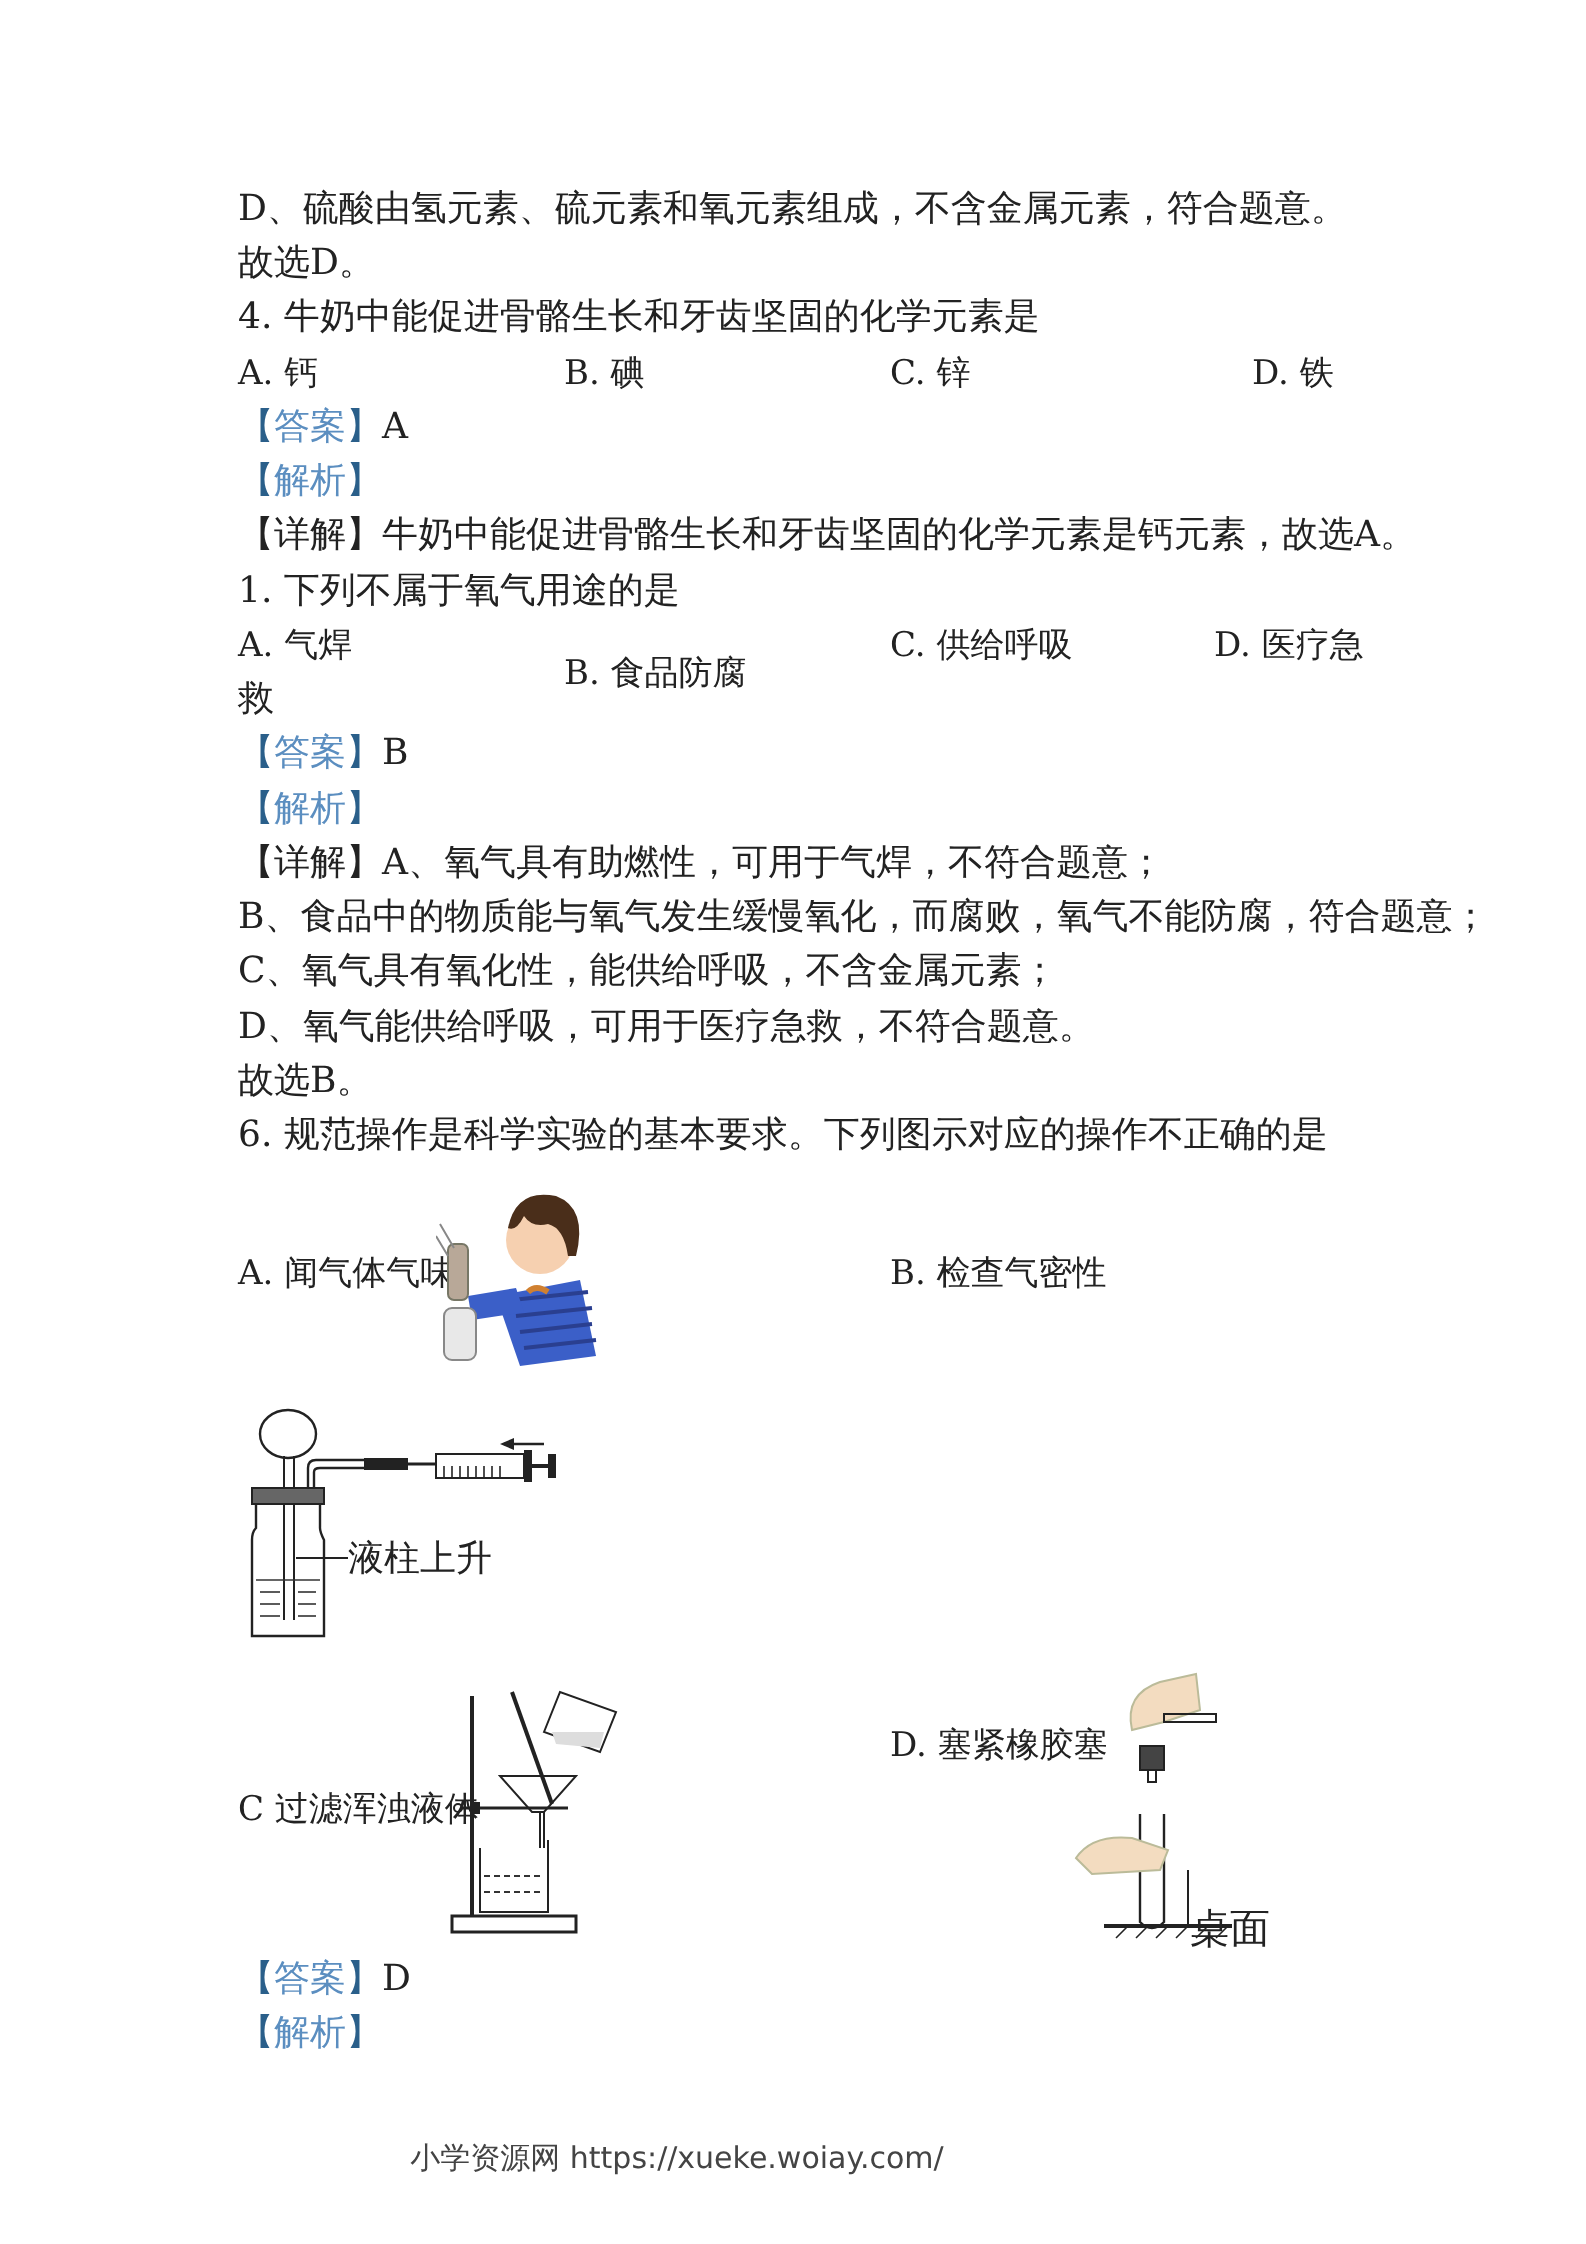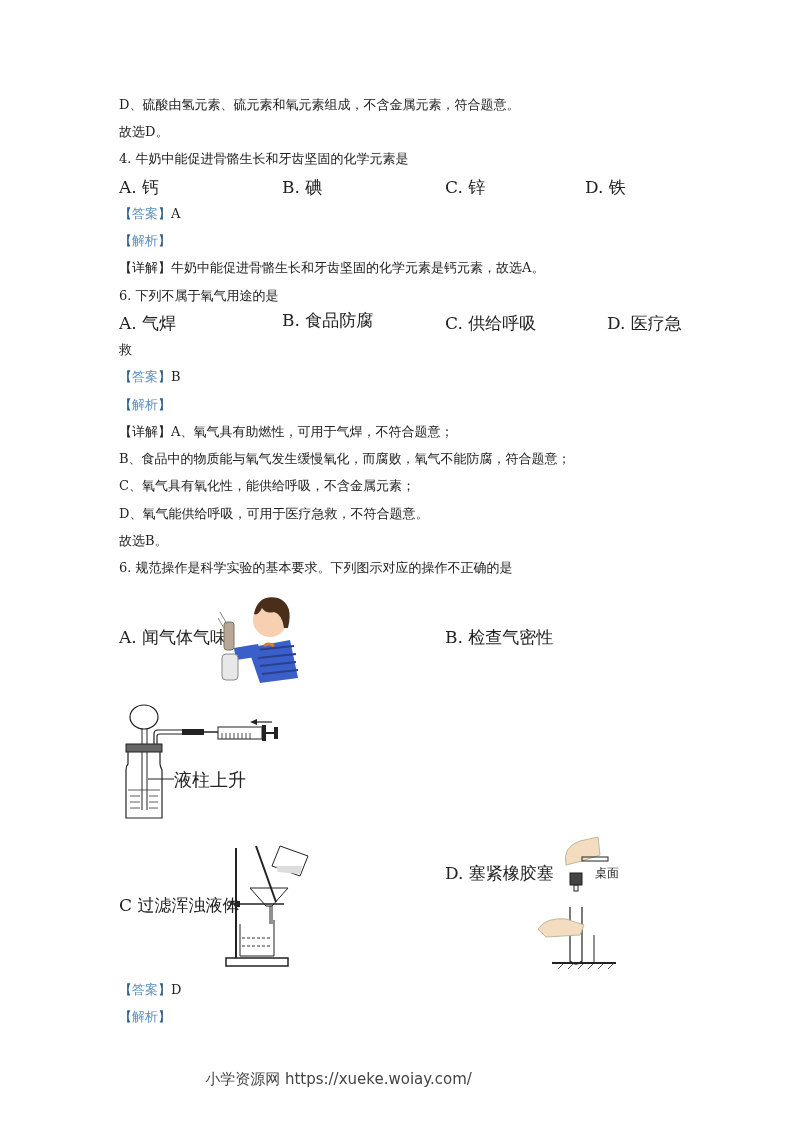--- a/index.html
+++ b/index.html
@@ -1,49 +1,49 @@
 <!DOCTYPE html>
 <html><head>
   <meta charset="utf-8">
   <style>
     html, body { margin: 0; padding: 0; background: #ffffff; }
     body { width: 793px; height: 1122px; position: relative; overflow: hidden;
            font-family: "DejaVu Serif", "Liberation Serif", serif; color: #222; }
-    .line { position: absolute; left: 119px; font-size: 13px; line-height: 18px; white-space: nowrap; }
+    .line { position: absolute; left: 119px; font-size: 18px; line-height: 18px; white-space: nowrap; }
     .bracket { color: #2a5f8a; }
     .bracket-text { color: #5b8ec0; text-align: right; }
     .opt { position: absolute; font-size: 17px; line-height: 18px; white-space: nowrap; }
     .footer { position: absolute; left: 0; width: 677px; top: 1070px; text-align: center;
               font-family: "DejaVu Sans", "Liberation Sans", sans-serif; font-size: 15px; color: #444; }
     svg { position: absolute; }
   </style>
 </head>
 <body>
 
 <div class="line" style="top:96px">D、硫酸由氢元素、硫元素和氧元素组成，不含金属元素，符合题意。</div>
 <div class="line" style="top:123px">故选D。</div>
 
 <div class="line" style="top:150px">4. 牛奶中能促进骨骼生长和牙齿坚固的化学元素是</div>
 <div class="opt" style="left:119px;top:178px">A. 钙</div>
 <div class="opt" style="left:282px;top:178px">B. 碘</div>
 <div class="opt" style="left:445px;top:178px">C. 锌</div>
-<div class="opt" style="left:585px;top:178px">D. 铁</div>
+<div class="opt" style="left:626px;top:178px">D. 铁</div>
 <div class="line" style="top:205px">
   <span class="bracket">【</span><span class="bracket-text">答案</span><span class="bracket">】</span><span>A</span>
 </div>
 <div class="line" style="top:232px">
   <span class="bracket">【</span><span class="bracket-text">解析</span><span class="bracket">】</span>
 </div>
 <div class="line" style="top:259px">
   <span>【详解】</span><span>牛奶中能促进骨骼生长和牙齿坚固的化学元素是钙元素，故选A。</span>
 </div>
 
-<div class="line" style="top:287px">6. 下列不属于氧气用途的是</div>
+<div class="line" style="top:287px">1. 下列不属于氧气用途的是</div>
 <div class="opt" style="left:119px;top:314px">A. 气焊</div>
-<div class="opt" style="left:282px;top:311px">B. 食品防腐</div>
+<div class="opt" style="left:282px;top:328px">B. 食品防腐</div>
 <div class="opt" style="left:445px;top:314px">C. 供给呼吸</div>
 <div class="opt" style="left:607px;top:314px">D. 医疗急</div>
 <div class="line" style="top:341px">救</div>
 <div class="line" style="top:368px">
   <span class="bracket">【</span><span class="bracket-text">答案</span><span class="bracket">】</span><span>B</span>
 </div>
 <div class="line" style="top:396px">
   <span class="bracket">【</span><span class="bracket-text">解析</span><span class="bracket">】</span>
 </div>
 <div class="line" style="top:423px">
@@ -142,21 +142,21 @@
   <g stroke="#222" stroke-width="0.8">
     <line x1="22" y1="134" x2="28" y2="128"></line>
       <line x1="32" y1="134" x2="38" y2="128"></line>
       <line x1="42" y1="134" x2="48" y2="128"></line>
     <line x1="52" y1="134" x2="58" y2="128"></line>
       <line x1="62" y1="134" x2="68" y2="128"></line>
       <line x1="72" y1="134" x2="78" y2="128"></line>
   </g>
   <line x1="58" y1="100" x2="58" y2="128" stroke="#222"></line>
 </svg>
-<div class="opt" style="left:595px;top:864px;font-family:'DejaVu Sans',sans-serif;font-size:12px">桌面</div>
+<div class="opt" style="left:595px;top:955px;font-family:'DejaVu Sans',sans-serif;font-size:20px">桌面</div>
 
 <div class="line" style="top:981px">
   <span class="bracket">【</span><span class="bracket-text">答案</span><span class="bracket">】</span><span>D</span>
 </div>
 <div class="line" style="top:1008px">
   <span class="bracket">【</span><span class="bracket-text">解析</span><span class="bracket">】</span>
 </div>
 
 <div class="footer">小学资源网 https://xueke.woiay.com/</div>
 

